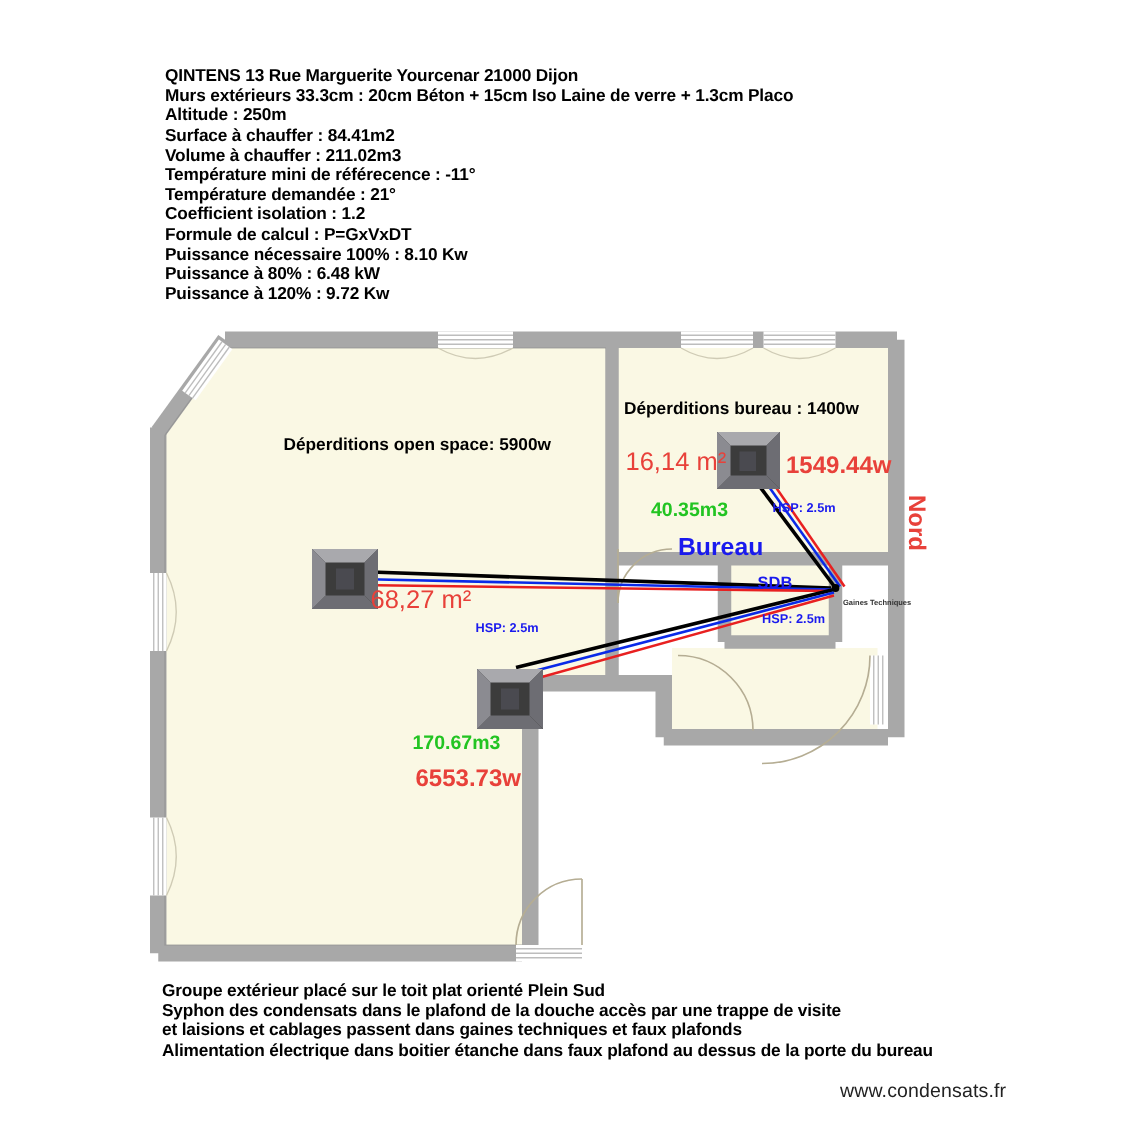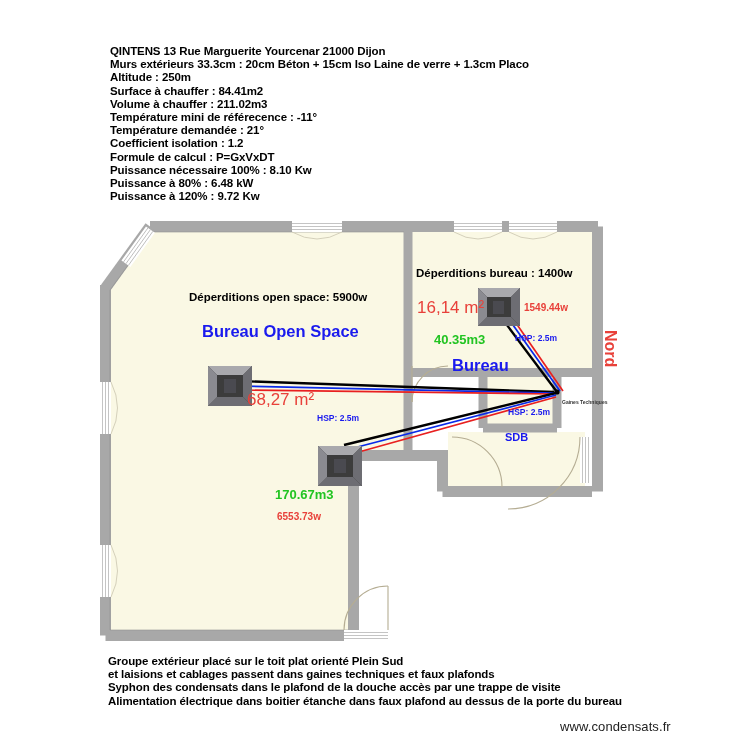--- a/index.html
+++ b/index.html
@@ -91,34 +91,33 @@
   .lbl-area {
     font-size: 17px;
     color: #e8413a;
   }
   .lbl-vol {
     font-size: 13px;
     font-weight: bold;
     color: #22c422;
   }
   .lbl-watt {
-    font-size: 10px;
+    font-size: 16px;
     font-weight: bold;
     color: #e8413a;
   }
   .lbl-hsp {
     font-size: 8.5px;
     font-weight: bold;
     color: #1a1aee;
   }
   .lbl-sdb {
     font-size: 11px;
     font-weight: bold;
     color: #1a1aee;
-    margin-top: 48px;
   }
   .lbl-gaines {
     font-size: 5px;
     font-weight: bold;
     color: #333333;
   }
   .lbl-nord {
     font-size: 16px;
     font-weight: bold;
     color: #e8413a;
@@ -312,21 +311,20 @@
       <polygon points="520,326 478,326 487,317 511,317" fill="#6d6d73"></polygon>
       <polygon points="478,326 478,288 487,297 487,317" fill="#8b8b91"></polygon>
       <rect x="493" y="301" width="11" height="13" fill="#4a4a50"></rect>
     </g>
 
     <circle cx="557" cy="392" r="2.6" fill="#000000"></circle>
   </svg>
 
   <div class="plan-label lbl-deperd" style="left:189px; top:292px;">Déperditions open space: 5900w</div>
 
-  <div class="plan-label lbl-room" style="left:202px; top:323px;">Bureau Open Space</div>
 
   <div class="plan-label lbl-area" style="left:247px; top:391px;">68,27 m²</div>
 
   <div class="plan-label lbl-hsp" style="left:317px; top:414px;">HSP: 2.5m</div>
 
   <div class="plan-label lbl-vol" style="left:275px; top:488px;">170.67m3</div>
 
   <div class="plan-label lbl-watt" style="left:277px; top:512px;text-align:center;">6553.73w</div>
 
   <div class="plan-label lbl-deperd" style="left:416px; top:268px;">Déperditions bureau : 1400w</div>
@@ -344,20 +342,20 @@
   <div class="plan-label lbl-sdb" style="left:505px; top:384px;">SDB</div>
 
   <div class="plan-label lbl-hsp" style="left:508px; top:408px;">HSP: 2.5m</div>
 
   <div class="plan-label lbl-gaines" style="left:562px; top:400px;">Gaines Techniques</div>
 
   <div class="plan-label lbl-nord" style="left:618px; top:330px;">Nord</div>
 
   <div id="footer-notes">
     <div class="note-line">Groupe extérieur placé sur le toit plat orienté Plein Sud</div>
+    <div class="note-line">Syphon des condensats dans le plafond de la douche accès par une trappe de visite</div>
     <div class="note-line">et laisions et cablages passent dans gaines techniques et faux plafonds</div>
-    <div class="note-line">Syphon des condensats dans le plafond de la douche accès par une trappe de visite</div>
     <div class="note-line">Alimentation électrique dans boitier étanche dans faux plafond au dessus de la porte du bureau</div>
   </div>
 
   <div id="site-url">www.condensats.fr</div>
 
 </div>
 
 </body></html>

